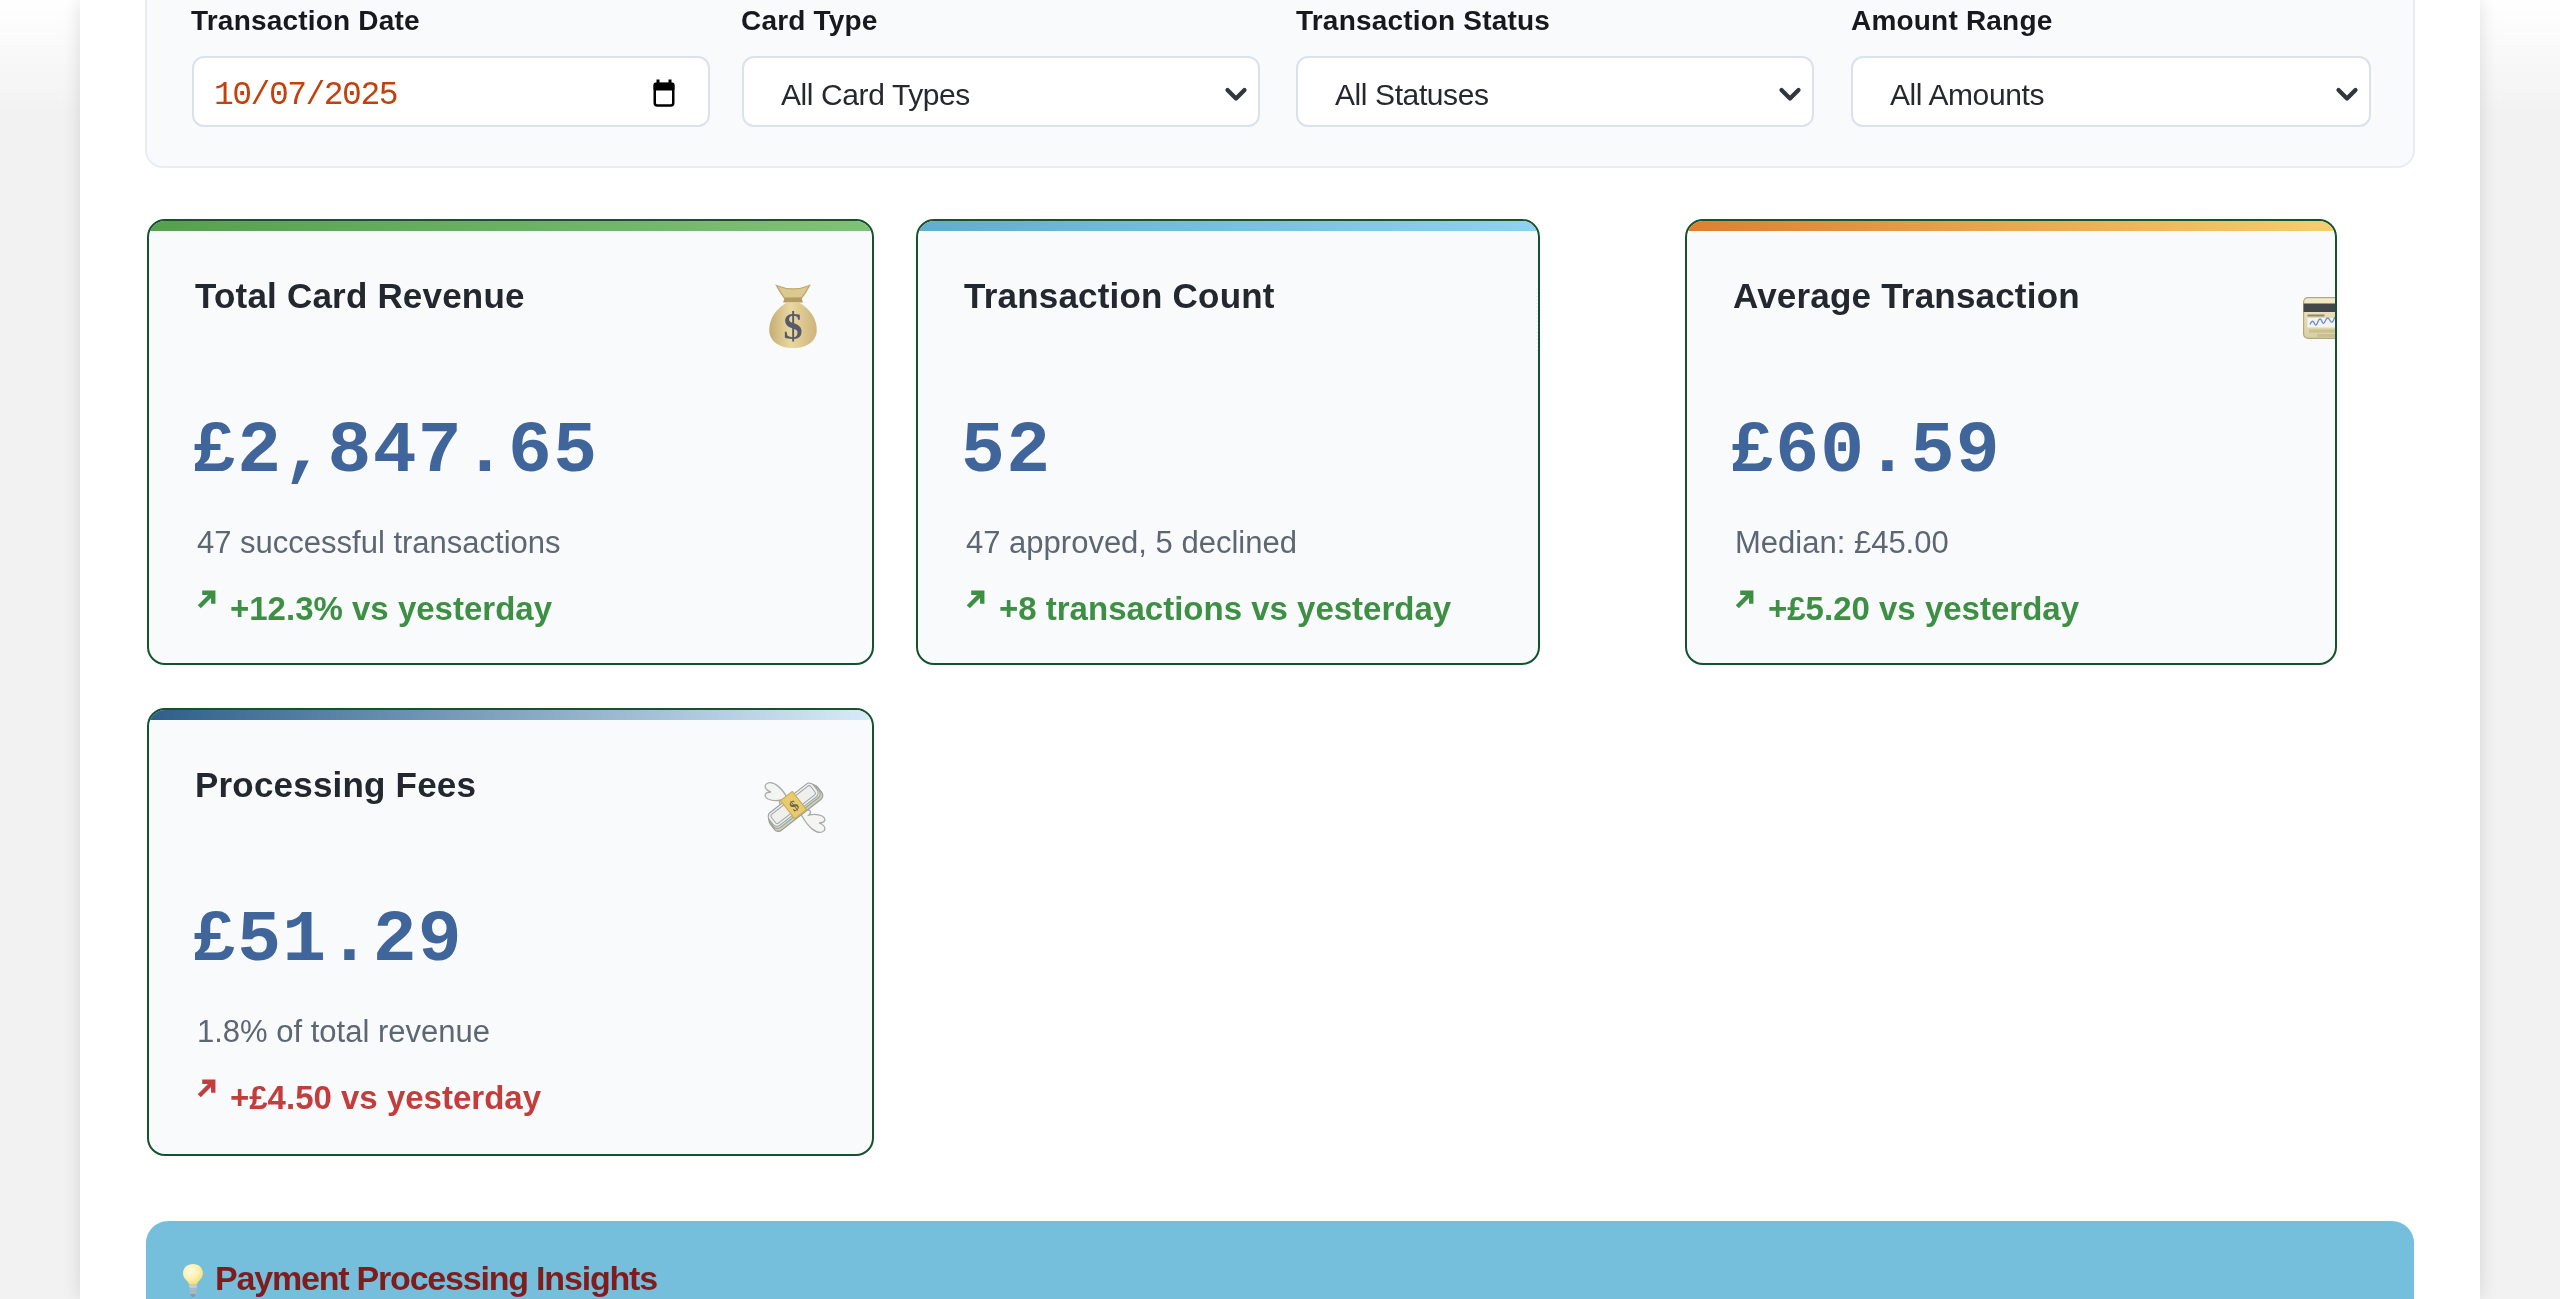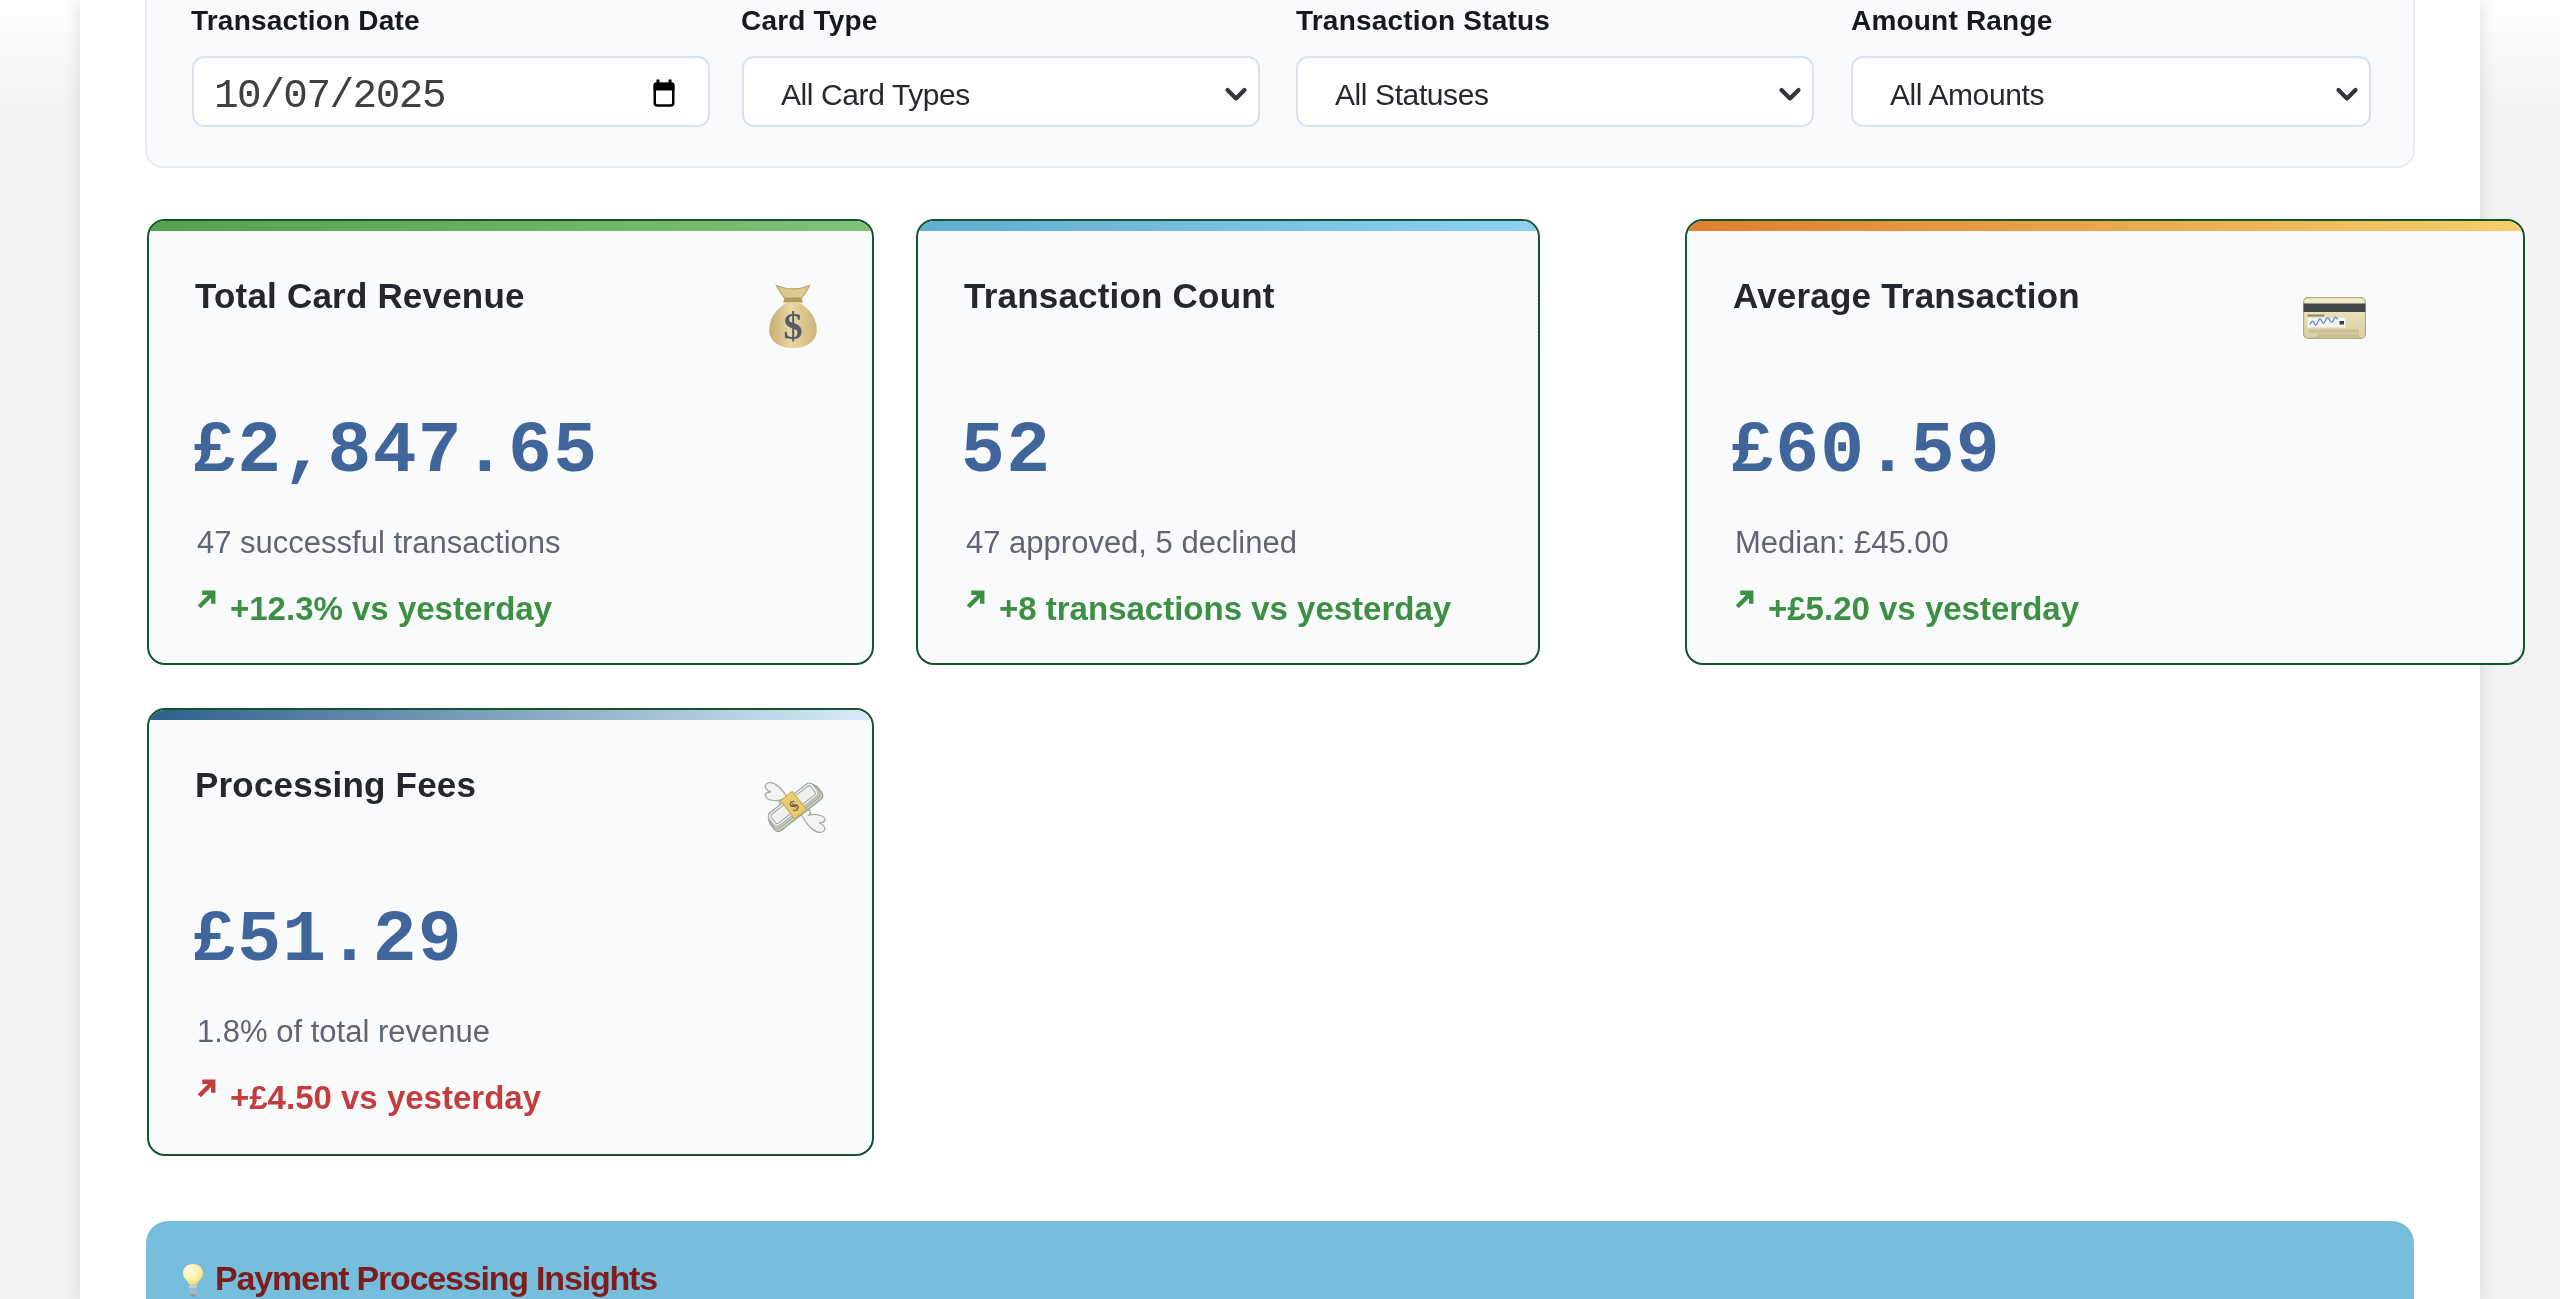--- a/index.html
+++ b/index.html
@@ -11,33 +11,33 @@
   #page > * { position:absolute; }
 
   
   .panel { left:65px; top:-46px; width:2270px; height:214px;
            background:#f8fafc; border:2px solid #e8edf4; border-radius:18px; }
   .flabel { position:absolute; top:4px; font-size:28px; font-weight:bold;
             color:#17191e; letter-spacing:0.2px; line-height:34px; }
   .fbox { position:absolute; top:56px; height:71px; width:518px;
           background:#ffffff; border:2px solid #dbe2ec; border-radius:12px;
           display:flex; align-items:center; }
-  .datetxt { font-family:"Liberation Mono", monospace; font-size:41px;
-             letter-spacing:-1.5px; color:#404040; padding-left:20px; position:relative; top:4px; }
+  .datetxt { font-family:"Liberation Mono", monospace; font-size:33px;
+             letter-spacing:-1.5px; color:#c2410c; padding-left:20px; position:relative; top:4px; }
   .seltxt { font-size:30px; letter-spacing:-0.4px; color:#26282d; padding-left:37px; position:relative; top:3px; }
   .calicon { position:absolute; right:33px; top:21px; }
   .chev { position:absolute; right:5px; top:19px; }
 
   
   .card { background:#f8fafc; border:2px solid #14532d; border-radius:18px;
           overflow:hidden; }
   .bar { position:absolute; top:0; left:0; right:0; height:10px; }
   .c1 { left:67px;  top:219px; width:727px; height:446px; }
   .c2 { left:836px; top:219px; width:624px; height:446px; }
-  .c3 { left:1605px;top:219px; width:840px; height:446px; }
+  .c3 { left:1605px;top:219px; width:652px; height:446px; }
   .c4 { left:67px;  top:708px; width:727px; height:448px; }
   .g-green  { background:linear-gradient(90deg,#55a04f,#80c179); }
   .g-blue   { background:linear-gradient(90deg,#61adce,#8ed2f0); }
   .g-orange { background:linear-gradient(90deg,#df7f2e,#f5cf6b); }
   .g-navy   { background:linear-gradient(90deg,#2e5f8a,#d8ebf7); }
   .ctitle { position:absolute; left:46px; top:56px; font-size:35px; font-weight:bold;
             color:#23272e; line-height:38px; letter-spacing:0.2px; }
   .cicon  { position:absolute; }
   .cvalue { position:absolute; left:43px; top:194px; font-family:"Liberation Mono",monospace;
             font-weight:bold; font-size:73px; line-height:73px; color:#40659a; letter-spacing:1.35px; }

